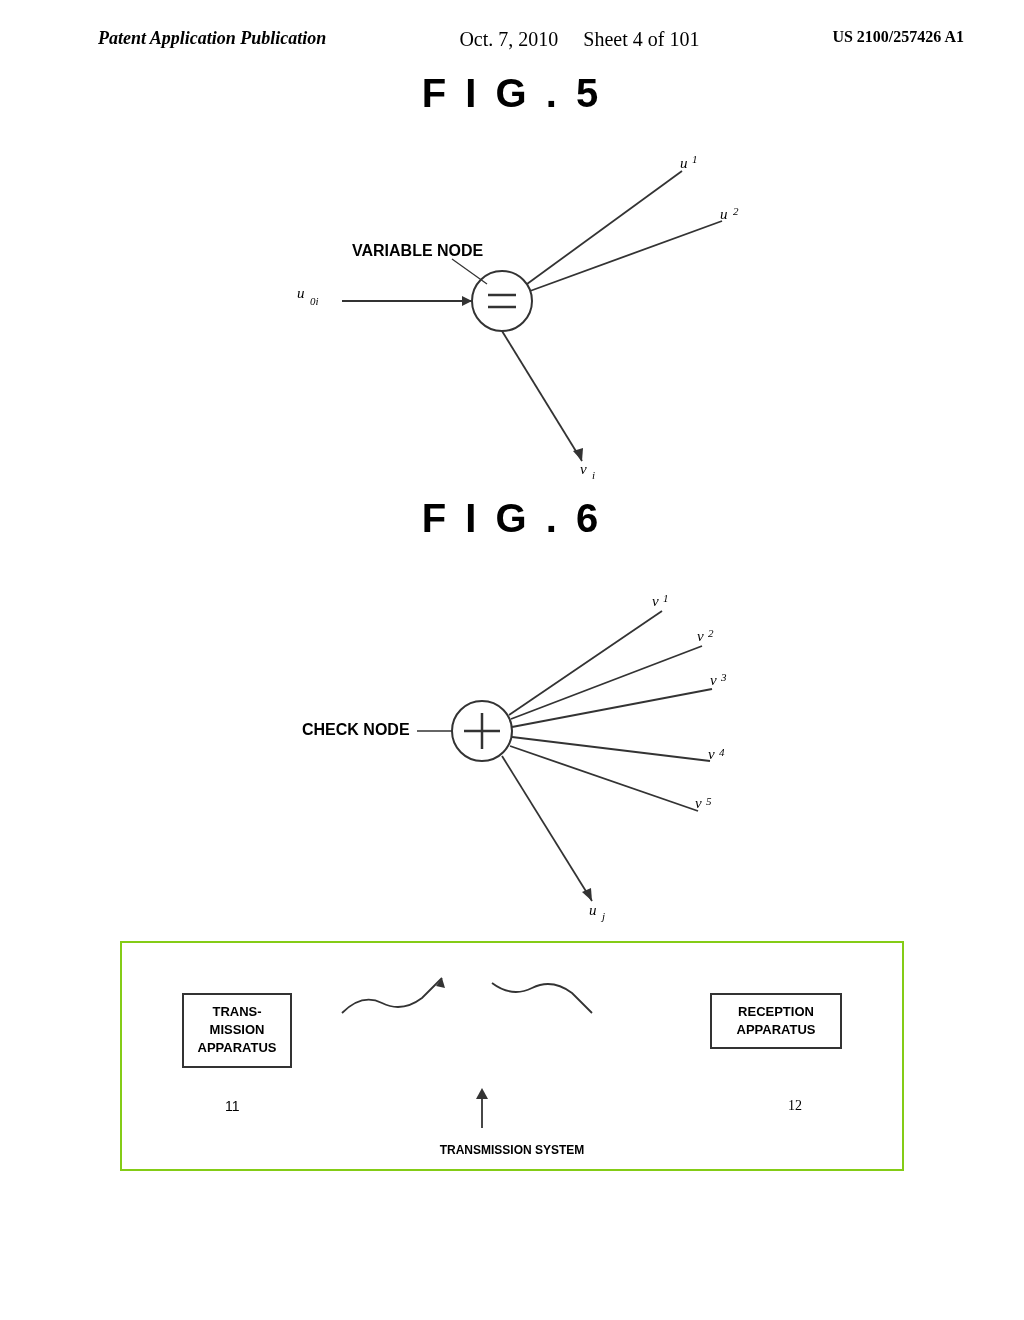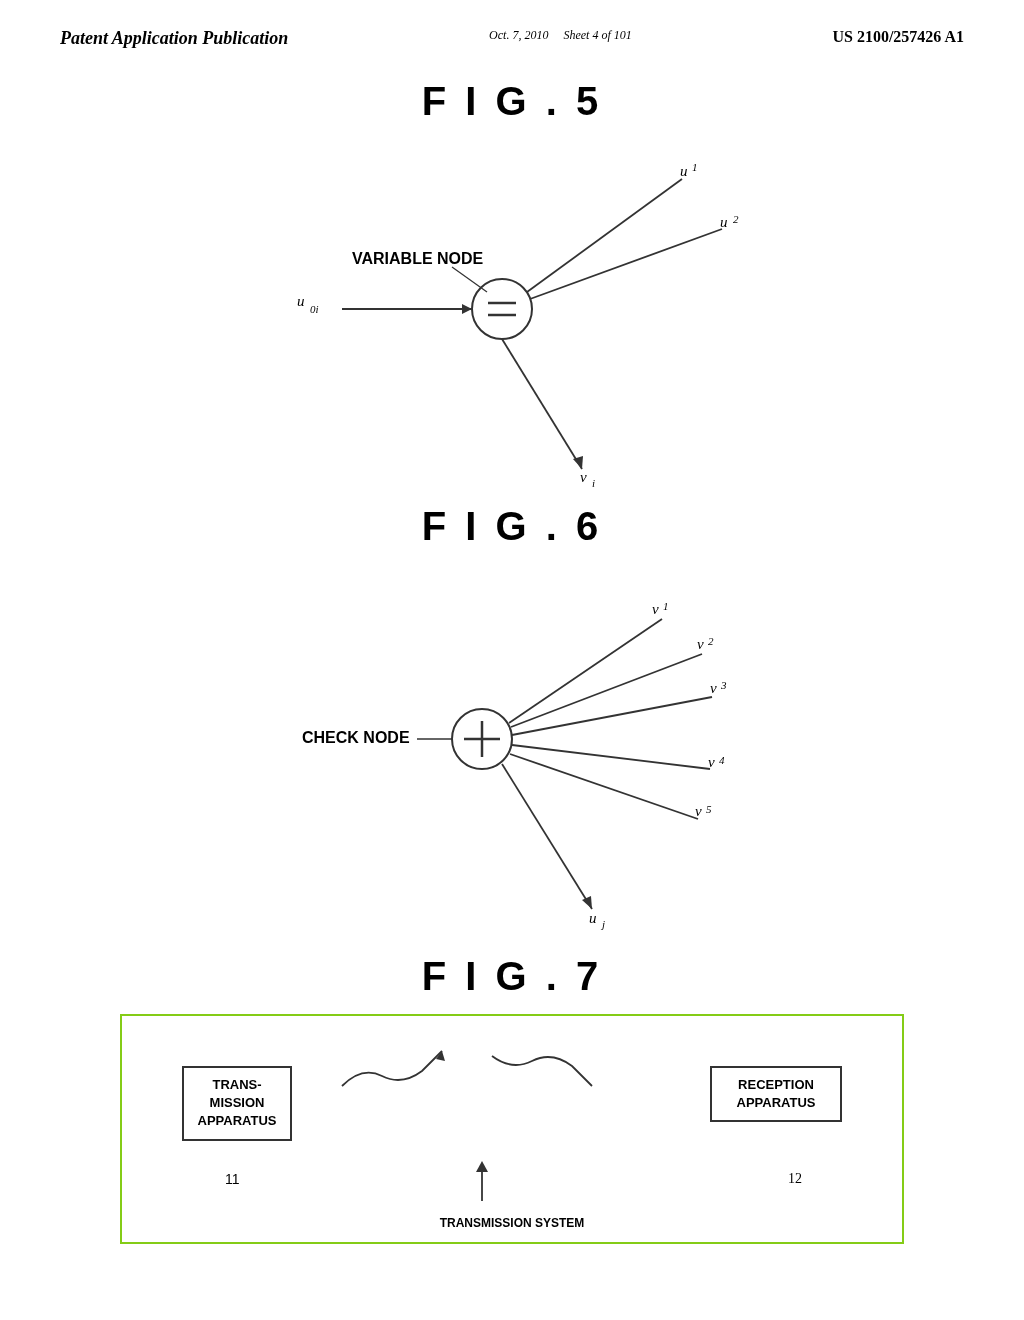--- a/index.html
+++ b/index.html
@@ -11,32 +11,32 @@
       position: relative;
       overflow-x: hidden;
     }
 
     .header {
       display: flex;
       justify-content: space-between;
       align-items: flex-start;
       padding: 28px 60px 10px 60px;
       border-bottom: none;
+      margin-left: 38px;
     }
 
     .header-left {
       font-size: 18px;
       font-weight: bold;
       font-style: italic;
     }
 
     .header-center {
-      font-size: 12px;
+      font-size: 20px;
       text-align: center;
-      font-style: italic;
     }
 
     .header-right {
       font-size: 16px;
       font-weight: bold;
     }
 
     .main-content {
       padding: 10px 60px;
       position: relative;
@@ -63,21 +63,21 @@
   <div class="header-center">
     <span>Oct. 7, 2010</span>
     &nbsp;&nbsp;&nbsp;
     <span>Sheet 4 of 101</span>
   </div>
   <div class="header-right">US 2100/257426 A1</div>
 </div>
 
 <div class="main-content">
 
-  <div class="fig-title" style="margin-top: 10px; margin-bottom: 0;">F I G . 5</div>
+  <div class="fig-title" style="margin-bottom: 0;">F I G . 5</div>
 
   <svg width="900" height="370" viewBox="0 0 900 370" style="margin: 0 auto;">
 
     <circle cx="440" cy="185" r="30" fill="none" stroke="#333" stroke-width="2"></circle>
 
     <line x1="426" y1="179" x2="454" y2="179" stroke="#333" stroke-width="2.5"></line>
     <line x1="426" y1="191" x2="454" y2="191" stroke="#333" stroke-width="2.5"></line>
 
     <line x1="280" y1="185" x2="410" y2="185" stroke="#333" stroke-width="1.8"></line>
     <polygon points="410,185 400,180 400,190" fill="#333"></polygon>
@@ -137,21 +137,20 @@
     <line x1="448" y1="205" x2="636" y2="270" stroke="#333" stroke-width="1.8"></line>
     <text x="633" y="267" font-size="15" font-family="Times New Roman, serif" font-style="italic">v</text>
     <text x="644" y="264" font-size="11" font-family="Times New Roman, serif" font-style="italic">5</text>
 
     <line x1="440" y1="215" x2="530" y2="360" stroke="#333" stroke-width="1.8"></line>
     <polygon points="530,360 520,351 529,347" fill="#333"></polygon>
     <text x="527" y="374" font-size="15" font-family="Times New Roman, serif" font-style="italic">u</text>
     <text x="540" y="379" font-size="11" font-family="Times New Roman, serif" font-style="italic">j</text>
   </svg>
 
-  <div class="fig-title" style="margin-top: 5px; margin-bottom: 15px;">F I G . 7</div>
 
   <div style="border: 2px solid #84cc16; margin: 0 60px; padding: 20px; position: relative; height: 230px;">
 
     <div style="border: 2px solid #333; position: absolute; left: 60px; top: 50px; width: 110px; padding: 8px; text-align: center; font-size: 13px; font-weight: bold; font-family: Arial, sans-serif; line-height: 1.4;">
       TRANS-<br>MISSION<br>APPARATUS
     </div>
     <div style="position: absolute; left: 103px; top: 155px; font-size: 14px; font-family: Arial, sans-serif;">11</div>
 
     <div style="border: 2px solid #333; position: absolute; right: 60px; top: 50px; width: 132px; padding: 8px; text-align: center; font-size: 13px; font-weight: bold; font-family: Arial, sans-serif; line-height: 1.4;">
       RECEPTION<br>APPARATUS

